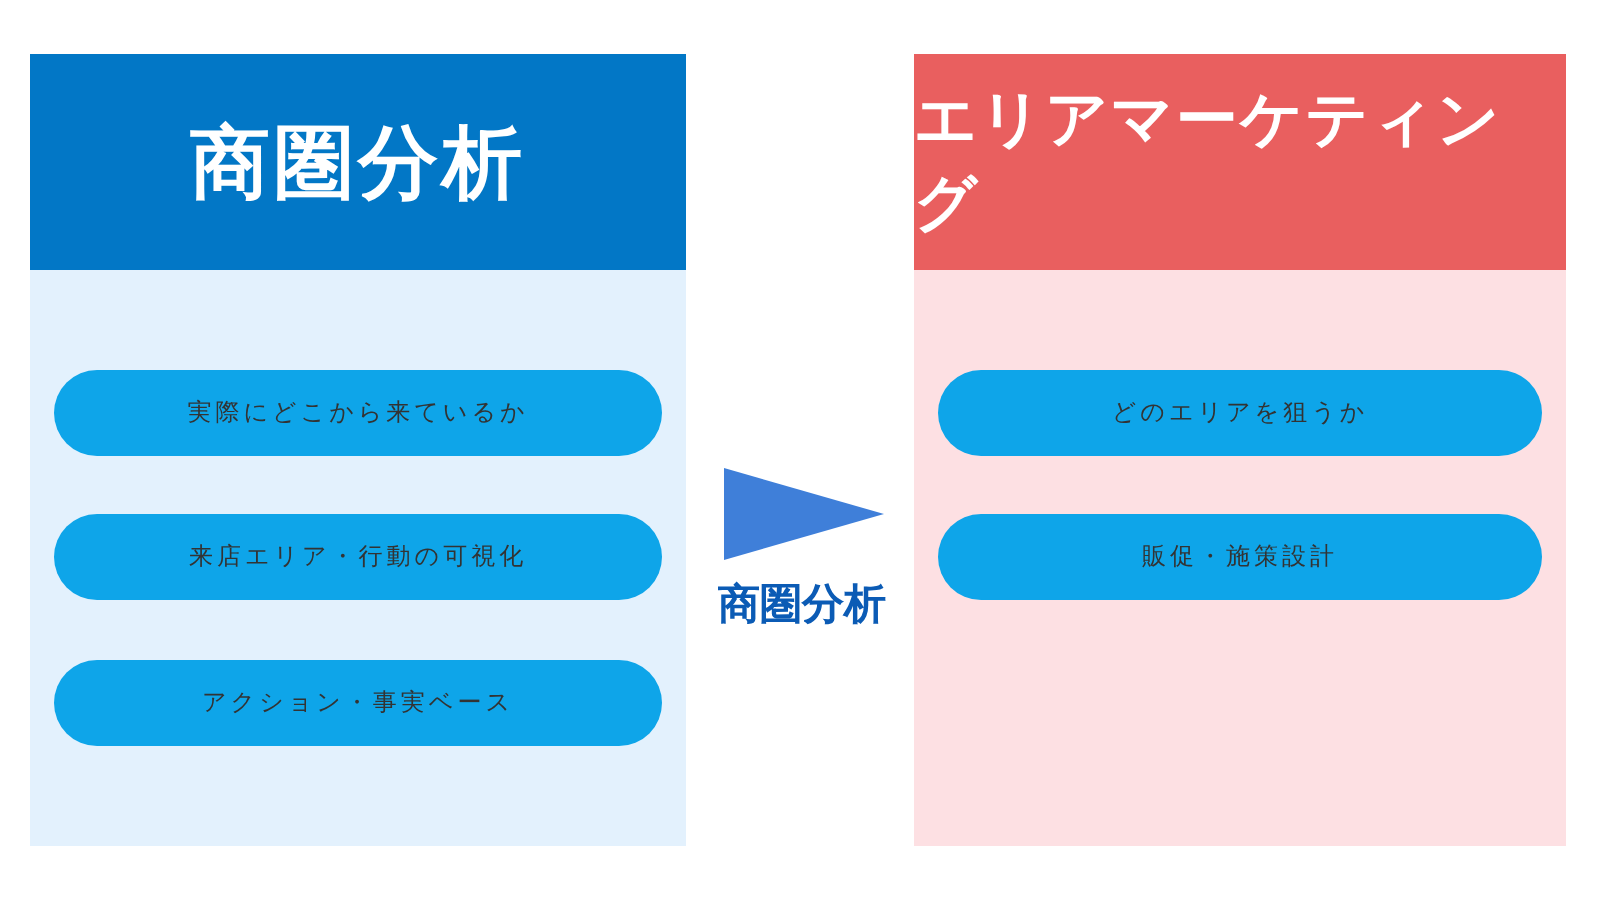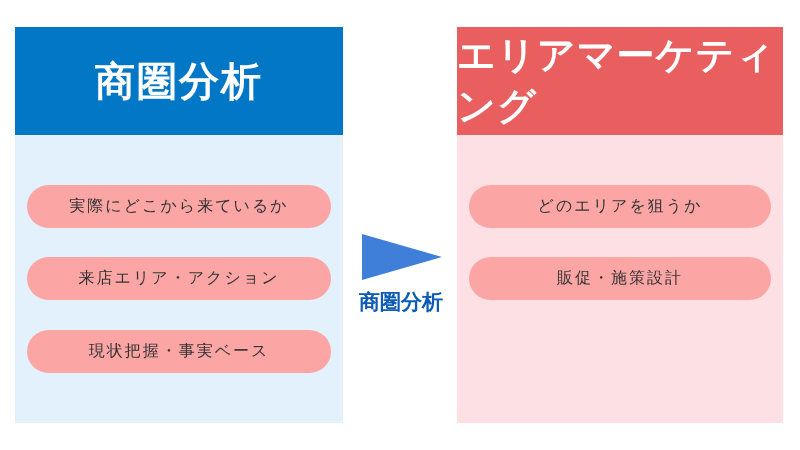--- a/index.html
+++ b/index.html
@@ -4,37 +4,37 @@
 <style>
   html, body { margin:0; padding:0; }
   body { width:800px; height:450px; background:#ffffff; position:relative; overflow:hidden;
          font-family: "DejaVu Sans", "Liberation Sans", sans-serif; }
   .panel { position:absolute; top:27px; height:396px; width:328px; }
   .panel.left { left:15px; background:#e3f1fd; }
   .panel.right { left:457px; background:#fde0e3; width:326px; }
   .panel-header { position:absolute; left:0; top:0; width:100%; height:108px;
         display:flex; align-items:center; justify-content:center; color:#ffffff; font-weight:bold; }
   .left .panel-header { background:#0277c6; font-size:40px; letter-spacing:2px; }
-  .right .panel-header { background:#e95f5f; font-size:38px; letter-spacing:1px; }
-  .pill { position:absolute; left:12px; right:12px; height:43px; background:#fca5a5; border-radius:22px;
-        display:flex; align-items:center; justify-content:center; color:#333333; font-size:16px; letter-spacing:2px; }
+  .right .panel-header { background:#e95f5f; font-size:31px; letter-spacing:1px; }
+  .pill { position:absolute; left:12px; right:12px; height:43px; background:#0ea5e9; border-radius:22px;
+        display:flex; align-items:center; justify-content:center; color:#333333; font-size:12px; letter-spacing:2px; }
   .pill.p0 { top:158px; } .pill.p1 { top:230px; } .pill.p2 { top:303px; }
   .arrow { position:absolute; left:362px; top:234px; width:0; height:0;
         border-top:23px solid transparent; border-bottom:23px solid transparent; border-left:80px solid #3f7fd9; }
   .arrow-caption { position:absolute; left:344px; top:289px; width:114px; text-align:center;
         color:#0b5bb5; font-weight:bold; font-size:21px; line-height:26px; }
 </style>
 </head>
 <body>
 
 <div class="panel left">
   <div class="panel-header">商圏分析</div>
   <div class="pill p0">実際にどこから来ているか</div>
-  <div class="pill p1">来店エリア・アクション</div>
-  <div class="pill p2">現状把握・事実ベース</div>
+  <div class="pill p1">来店エリア・行動の可視化</div>
+  <div class="pill p2">アクション・事実ベース</div>
 </div>
 
 <div class="arrow"></div>
 <div class="arrow-caption">
   <div>商圏分析</div>
 </div>
 
 <div class="panel right">
   <div class="panel-header">エリアマーケティング</div>
   <div class="pill p0">どのエリアを狙うか</div>

